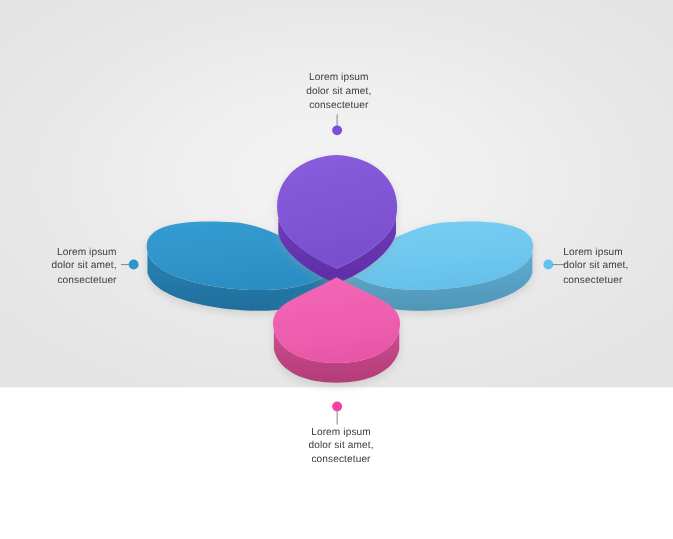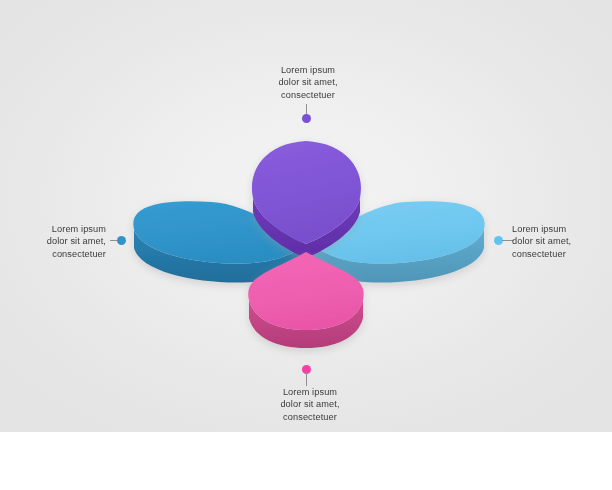--- a/index.html
+++ b/index.html
@@ -9,21 +9,21 @@
   }
   body {
     width: 612px;
     height: 490px;
     overflow: hidden;
     font-family: "Liberation Sans", sans-serif;
   }
   #canvas {
     position: relative;
     width: 612px;
-    height: 432px;
+    height: 352px;
     background: #e9e9e9;
     background-image: radial-gradient(ellipse 62% 62% at 50% 46%, #f4f4f4 0%, #efefef 38%, #e8e8e8 72%, #e4e4e4 100%);
   }
   #flower-svg {
     position: absolute;
     left: 0;
     top: 0;
     width: 612px;
     height: 490px;
   }

